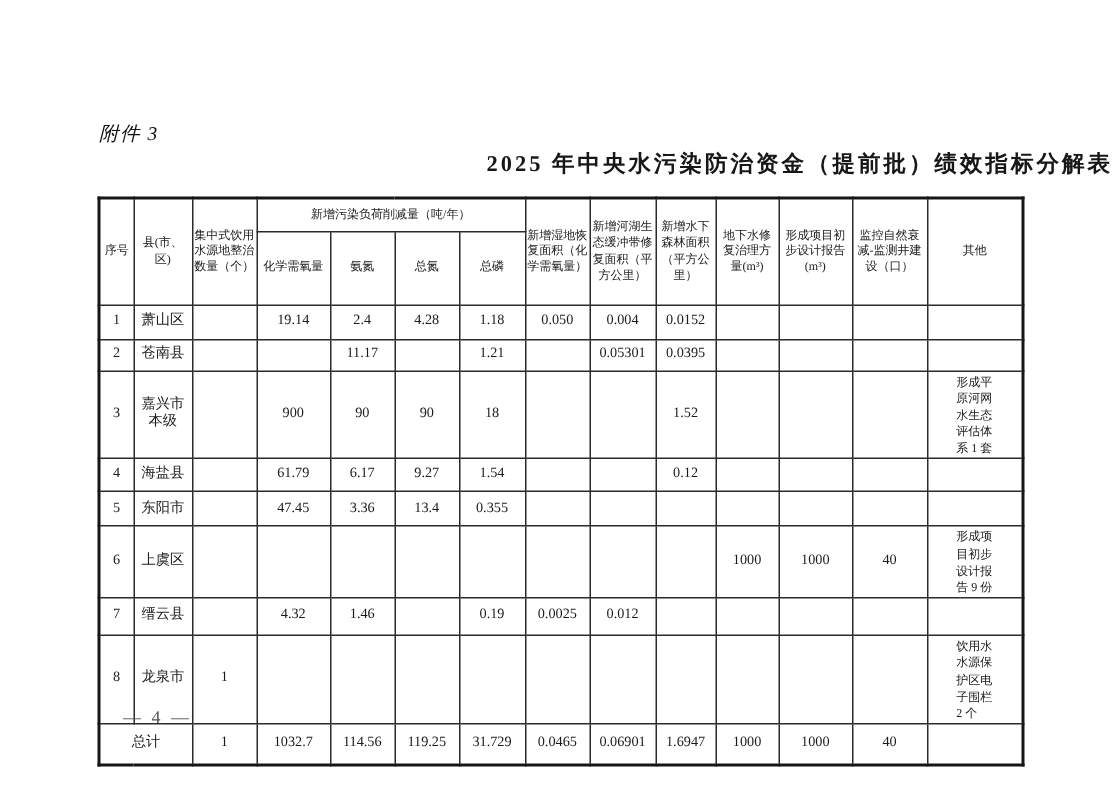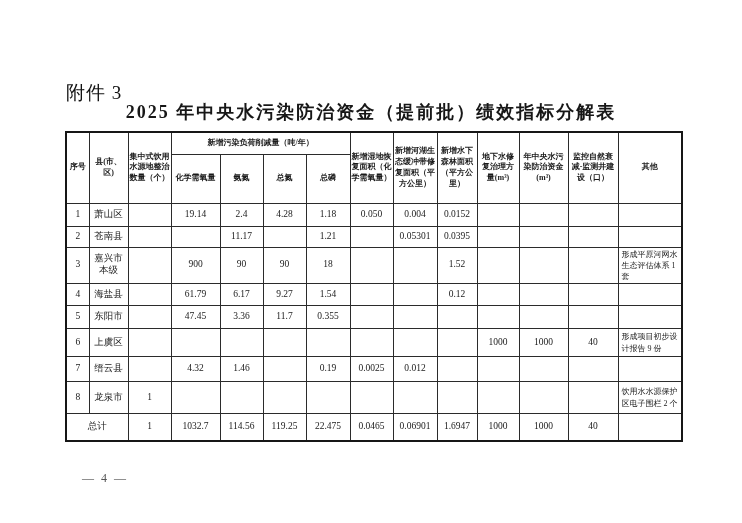--- a/index.html
+++ b/index.html
@@ -1,39 +1,39 @@
 <!DOCTYPE html>
 <html><head>
 <meta charset="utf-8">
 <style>
   html,body { margin:0; padding:0; background:#ffffff; }
   .page {
     position:relative; width:742px; height:523px; background:#ffffff;
     font-family:"Liberation Serif", serif; color:#111; overflow:hidden;
   }
   .attachment {
-    position:absolute; left:66px; top:80px; font-size:19px; letter-spacing:1px;
+    position:absolute; left:66px; top:80px; font-size:13px; letter-spacing:1px;font-style:italic;
   }
   .doc-title {
-    position:absolute; top:100px; left:0; width:100%; text-align:center;
-    font-size:18px; font-weight:bold; letter-spacing:2px; color:#171717;
+    position:absolute; top:100px; left:0; width:100%; text-align:right;
+    font-size:15px; font-weight:bold; letter-spacing:2px; color:#171717;
   }
   table.grid {
     position:absolute; left:65px; top:131px; width:616px;
     border-collapse:collapse; table-layout:fixed;
     border:2px solid #161616;
   }
   .grid th, .grid td {
     border:1px solid #2b2b2b; padding:0 1px;
     text-align:center; vertical-align:middle; overflow:hidden;
     word-break:break-all;
   }
-  .grid th { font-size:8px; font-weight:bold; line-height:1.35; color:#1a1a1a; }
+  .grid th { font-size:8px; font-weight:normal; line-height:1.35; color:#1a1a1a; }
   .grid td { font-size:9.5px; line-height:1.25; color:#1a1a1a; }
-  .grid td.other { text-align:left; font-size:8px; line-height:1.4; padding:1px 3px; }
+  .grid td.other { text-align:left; font-size:8px; line-height:1.4; padding:1px 19px; }
   .grid tr.total td { font-size:9.5px; }
   .footer {
     position:absolute; left:82px; top:471px; font-size:12px; color:#555; letter-spacing:2px;
   }
 </style>
 </head>
 <body>
 
 <div class="page">
 
@@ -61,21 +61,21 @@
     <thead>
       <tr style="height:22px">
         <th rowspan="2">序号</th>
         <th rowspan="2">县(市、区)</th>
         <th rowspan="2">集中式饮用水源地整治数量（个）</th>
         <th colspan="4">新增污染负荷削减量（吨/年）</th>
         <th rowspan="2">新增湿地恢复面积（化学需氧量）</th>
         <th rowspan="2">新增河湖生态缓冲带修复面积（平方公里）</th>
         <th rowspan="2">新增水下森林面积（平方公里）</th>
         <th rowspan="2">地下水修复治理方量(m³)</th>
-        <th rowspan="2">年中央水污染防治资金(m³)</th>
+        <th rowspan="2">形成项目初步设计报告(m³)</th>
         <th rowspan="2">监控自然衰减-监测井建设（口）</th>
         <th rowspan="2">其他</th>
       </tr>
       <tr style="height:49px">
         <th>化学需氧量</th>
         <th>氨氮</th>
         <th>总氮</th>
         <th>总磷</th>
       </tr>
     </thead>
@@ -143,21 +143,21 @@
         <td></td>
         <td></td>
         <td class="other"></td>
       </tr>
       <tr style="height:23px">
         <td>5</td>
         <td>东阳市</td>
         <td></td>
         <td>47.45</td>
         <td>3.36</td>
-        <td>11.7</td>
+        <td>13.4</td>
         <td>0.355</td>
         <td></td>
         <td></td>
         <td></td>
         <td></td>
         <td></td>
         <td></td>
         <td class="other"></td>
       </tr>
       <tr style="height:28px">
@@ -207,21 +207,21 @@
         <td></td>
         <td></td>
         <td class="other">饮用水水源保护区电子围栏 2 个</td>
       </tr>
       <tr class="total" style="height:27px">
         <td colspan="2">总计</td>
         <td>1</td>
         <td>1032.7</td>
         <td>114.56</td>
         <td>119.25</td>
-        <td>22.475</td>
+        <td>31.729</td>
         <td>0.0465</td>
         <td>0.06901</td>
         <td>1.6947</td>
         <td>1000</td>
         <td>1000</td>
         <td>40</td>
         <td class="other"></td>
       </tr>
     </tbody>
   </table>

